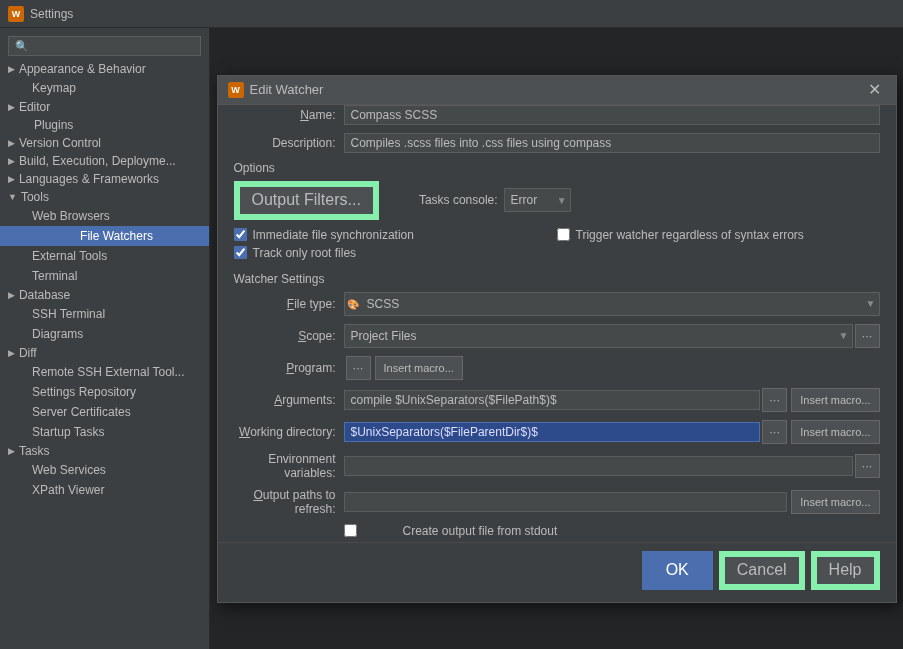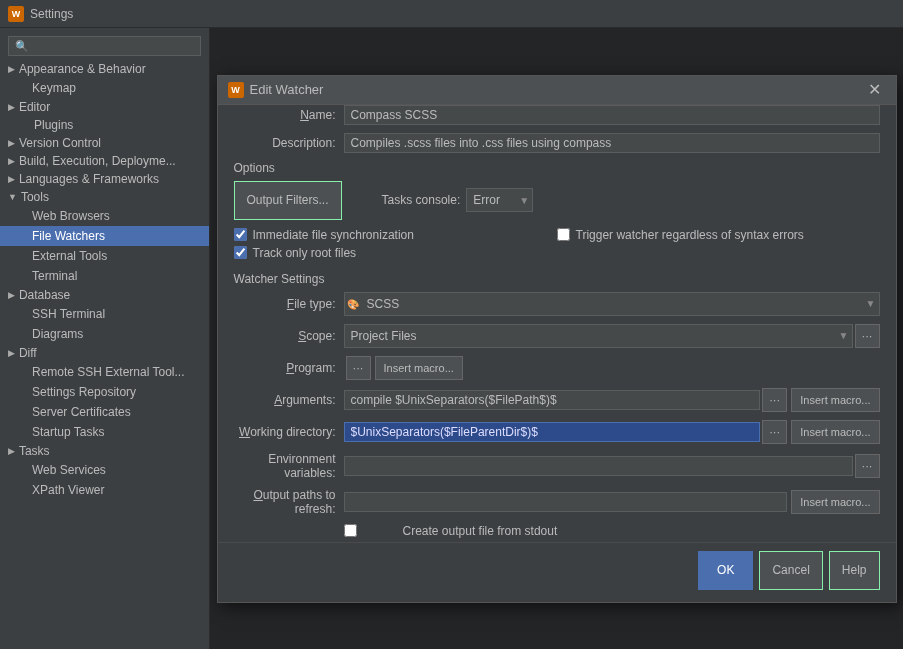--- a/index.html
+++ b/index.html
@@ -11,21 +11,21 @@
     .title-bar-text { font-size: 12px; color: #bbbbbb; }
 
     
     .main-layout { display: flex; height: calc(649px - 28px); }
 
     
     .sidebar { width: 210px; background: #3c3f41; border-right: 1px solid #2b2b2b; overflow-y: auto; padding: 4px 0; flex-shrink: 0; }
     .search-box { padding: 4px 8px; }
     .search-input { width: 100%; background: #45494a; border: 1px solid #5a5d5e; color: #bbbbbb; padding: 3px 6px; font-size: 11px; outline: none; }
     .sidebar-child { padding: 3px 8px 3px 32px; cursor: pointer; color: #bbbbbb; font-size: 12px; }
-    .sidebar-child.active { background: #4b6eaf; color: white; }
+    .sidebar-child.active { background: #4b6eaf; color: white; text-align: center; }
     .sidebar-group-label { padding: 2px 8px 2px 8px; font-size: 12px; color: #bbbbbb; display: flex; align-items: center; cursor: pointer; }
     .sidebar-group-label .arrow { margin-right: 4px; font-size: 9px; color: #aaa; }
 
     
     .content-area { flex: 1; background: #3c3f41; position: relative; overflow: hidden; }
 
     
     .dialog-backdrop { position: absolute; top: 0; left: 0; right: 0; bottom: 0; background: rgba(0,0,0,0.4); display: flex; align-items: center; justify-content: center; }
     .dialog { background: #3c3f41; border: 1px solid #555; width: 680px; box-shadow: 4px 4px 16px rgba(0,0,0,0.6); }
     .dialog-title-bar { background: #4c5052; padding: 6px 10px; display: flex; align-items: center; justify-content: space-between; border-bottom: 1px solid #555; }
@@ -45,21 +45,21 @@
     .section-title { color: #bbbbbb; font-size: 12px; margin: 6px 0 6px 0; }
     .options-row { display: flex; align-items: flex-start; margin-bottom: 6px; flex-wrap: wrap; }
     .options-left { flex: 1; }
     .options-right { flex: 1; }
     .checkbox-row { display: flex; align-items: center; margin-bottom: 4px; }
     .checkbox-row input[type="checkbox"] { margin-right: 6px; accent-color: #4b6eaf; }
     .checkbox-row label { font-size: 12px; color: #bbbbbb; }
 
     
     .filters-row { display: flex; align-items: center; margin-bottom: 8px; }
-    .btn { background: #4c5052; border: 1px solid #86efac; color: #bbbbbb; padding: 3px 12px; font-size: 12px; cursor: pointer; height: 39px; }
+    .btn { background: #4c5052; border: 6px solid #86efac; color: #bbbbbb; padding: 3px 12px; font-size: 16px; cursor: pointer; height: 39px; }
     .btn.primary { background: #4b6eaf; border-color: #4b6eaf; color: white; padding: 3px 18px; }
     .show-console-row { display: flex; align-items: center; margin-left: 40px; }
     .show-console-label { margin-right: 6px; font-size: 12px; color: #bbbbbb; }
     .select-wrapper { position: relative; display: inline-flex; align-items: center; }
     .form-select { background: #45494a; border: 1px solid #5a5d5e; color: #bbbbbb; padding: 2px 20px 2px 6px; font-size: 12px; height: 24px; appearance: none; outline: none; cursor: pointer; }
     .select-arrow { position: absolute; right: 4px; pointer-events: none; font-size: 10px; color: #888; }
 
     
     .watcher-section { margin-top: 8px; }
     .watcher-section-title { color: #bbbbbb; font-size: 12px; margin-bottom: 6px; }

